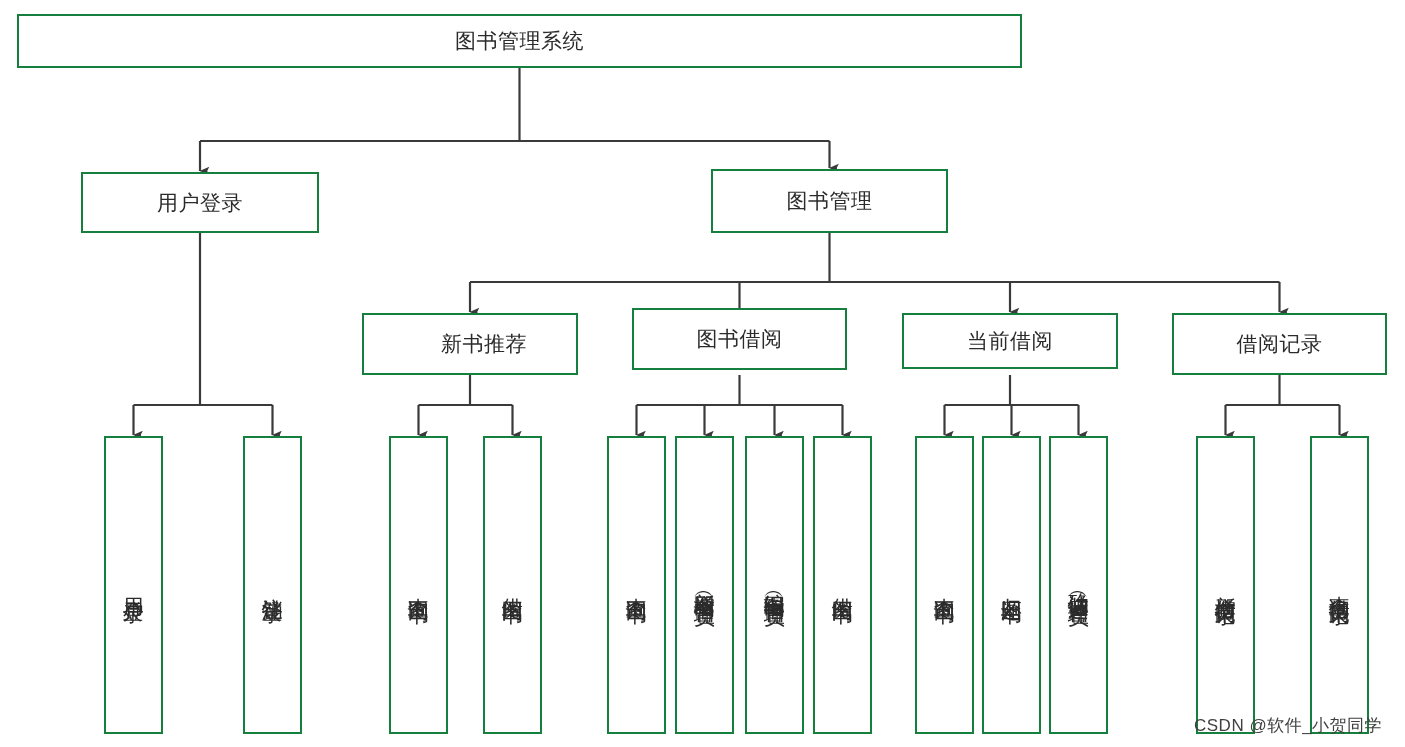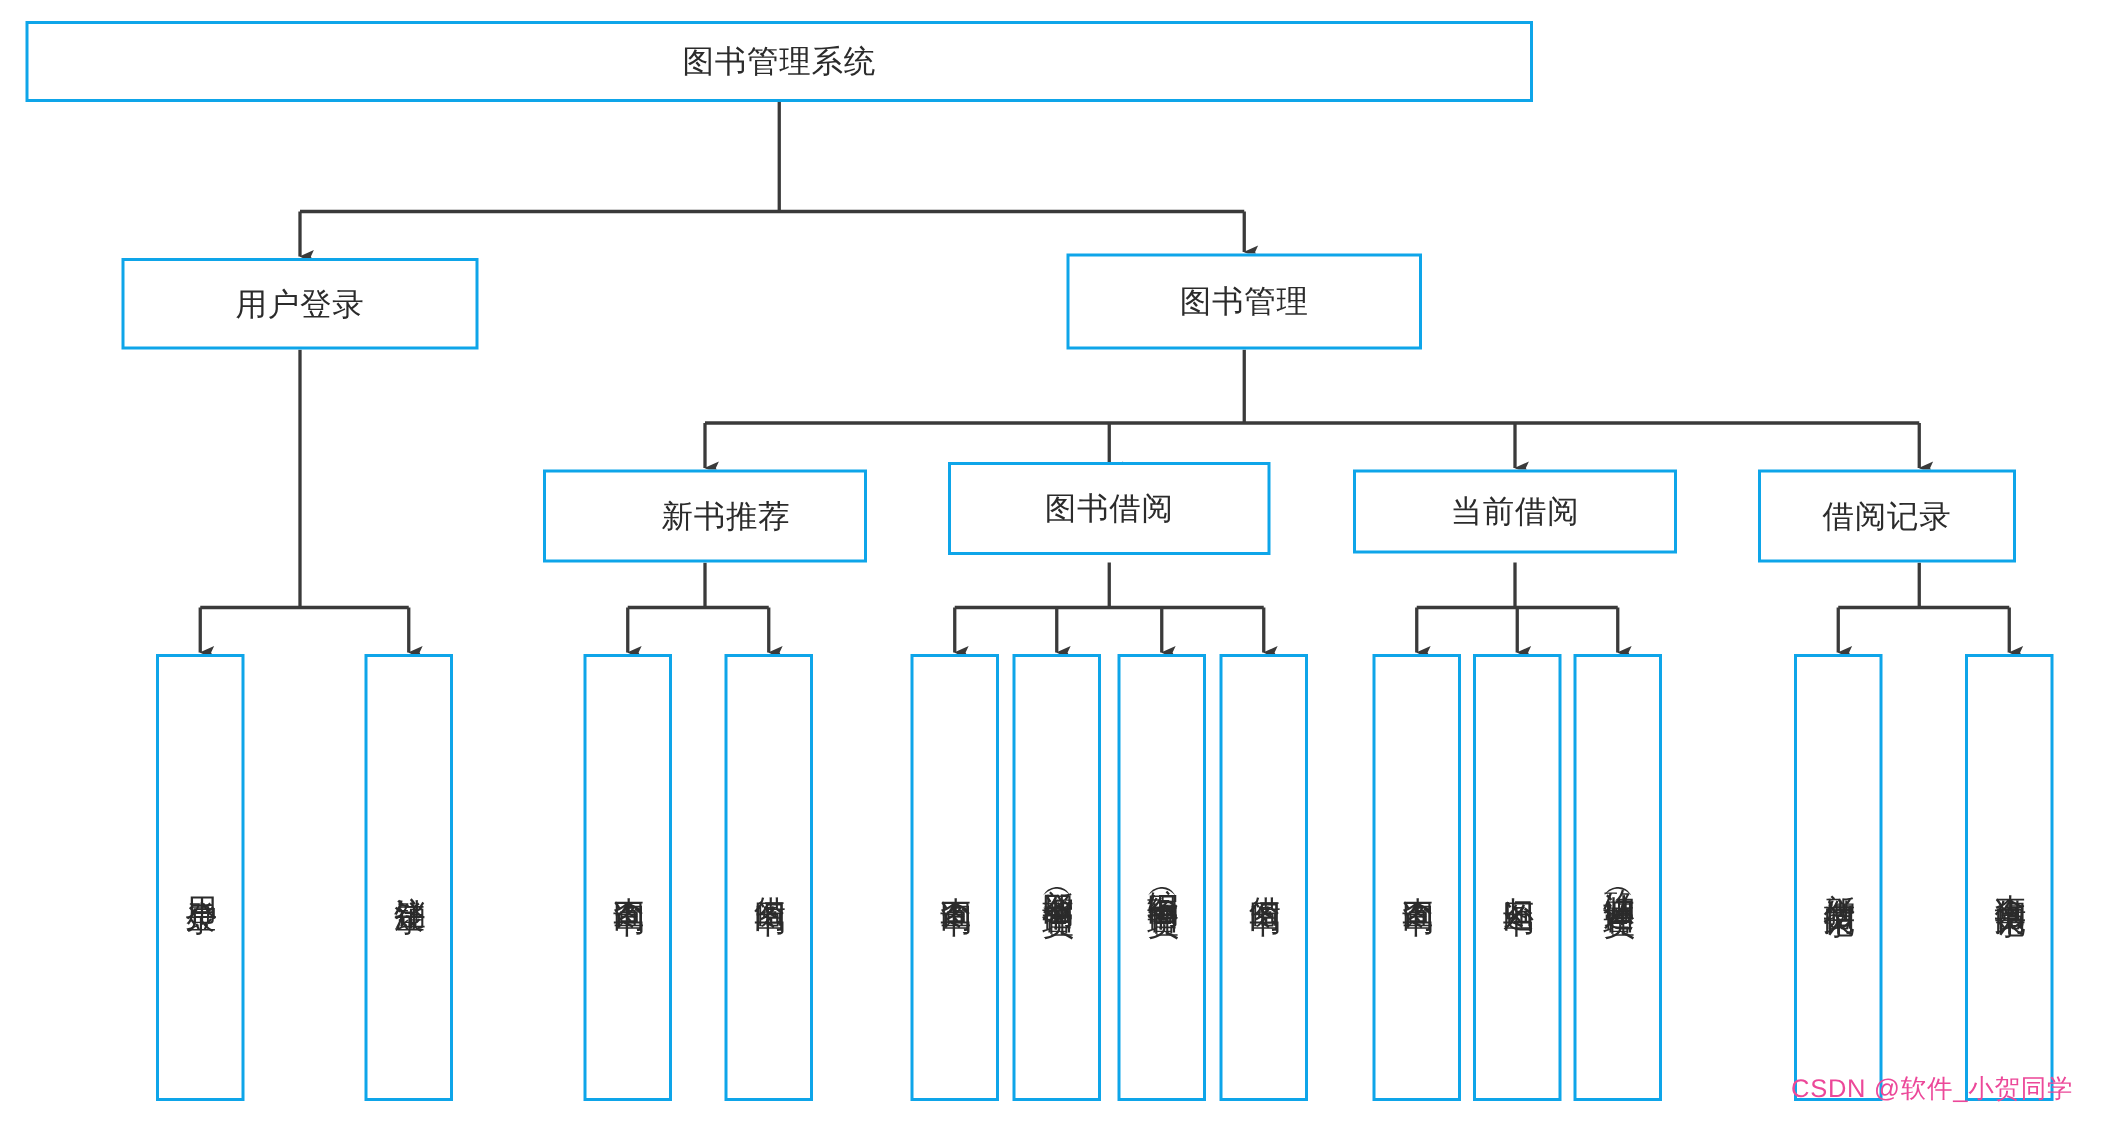--- a/index.html
+++ b/index.html
@@ -21,21 +21,21 @@
     position: absolute;
     left: 0;
     top: 0;
     width: 1405px;
     height: 747px;
     pointer-events: none;
   }
   .node {
     position: absolute;
     box-sizing: border-box;
-    border: 2px solid #0ea5e9;
+    border: 2px solid #15803d;
     background: #ffffff;
     display: flex;
     align-items: center;
     justify-content: center;
     color: #2b2b2b;
     text-align: center;
   }
   .node.h {
     font-size: 21px;
     letter-spacing: 0.5px;
@@ -46,21 +46,21 @@
   .node.v .vtext {
     writing-mode: vertical-rl;
     text-orientation: upright;
     line-height: 1.32;
     letter-spacing: 2px;
     white-space: nowrap;
   }
   .watermark {
     position: absolute;
     font-size: 17px;
-    color: #ec4899;
+    color: #404040;
     white-space: nowrap;
     letter-spacing: 0.5px;
   }
 </style>
 </head>
 <body>
 
 <div id="canvas">
   <svg id="wires" viewBox="0 0 1405 747">
     <defs>
@@ -117,21 +117,21 @@
       </div>
       <div class="node h" style="left: 362px; top: 313px; width: 216px; height: 62px; padding-left: 28px;">
         <span>新书推荐</span>
       </div>
       <div class="node h" style="left: 632px; top: 308px; width: 215px; height: 62px;">
         <span>图书借阅</span>
       </div>
       <div class="node h" style="left: 902px; top: 313px; width: 216px; height: 56px;">
         <span>当前借阅</span>
       </div>
-      <div class="node h" style="left: 1172px; top: 313px; width: 172px; height: 62px;">
+      <div class="node h" style="left: 1172px; top: 313px; width: 215px; height: 62px;">
         <span>借阅记录</span>
       </div>
       <div class="node v" style="left: 104px; top: 436px; width: 59px; height: 298px;">
         <span class="vtext">用户登录</span>
       </div>
       <div class="node v" style="left: 243px; top: 436px; width: 59px; height: 298px;">
         <span class="vtext">注销登录</span>
       </div>
       <div class="node v" style="left: 389px; top: 436px; width: 59px; height: 298px;">
         <span class="vtext">查询图书</span>

